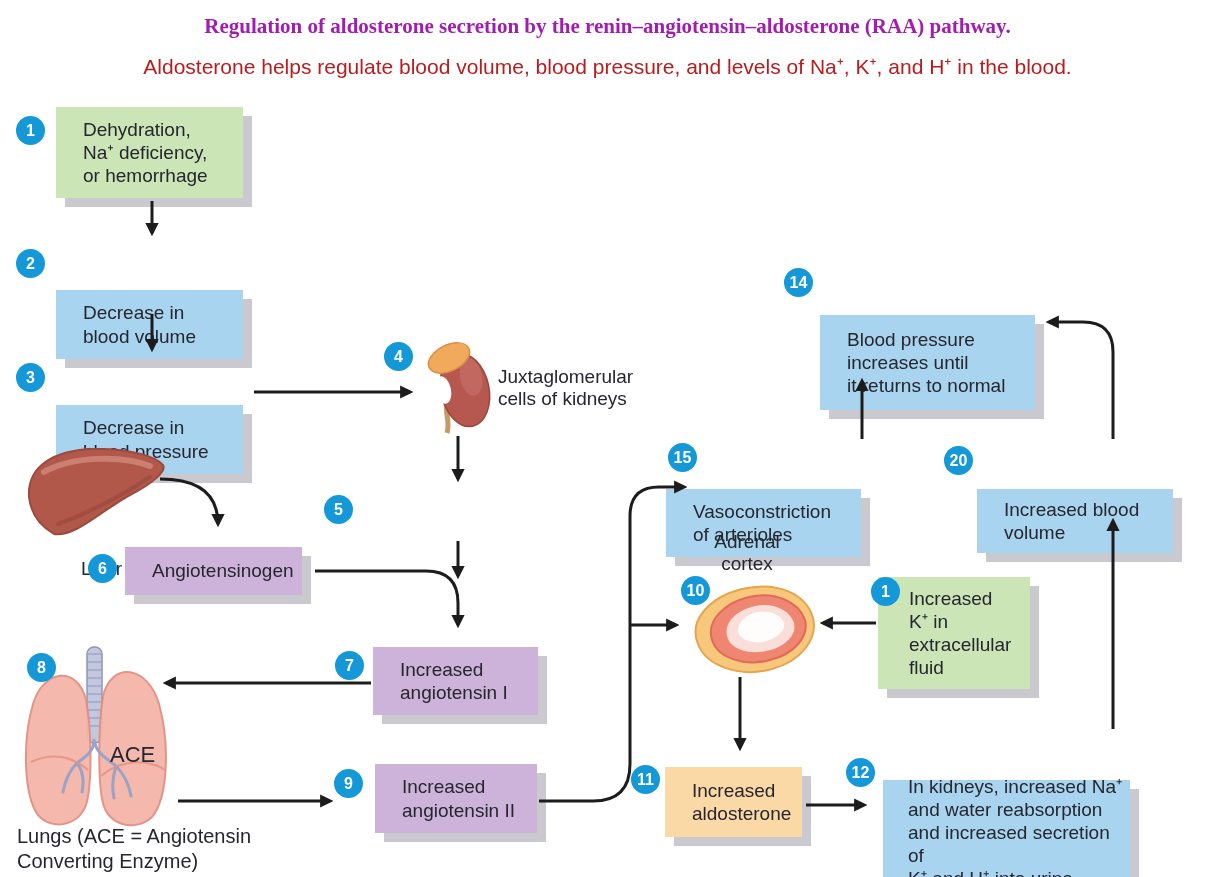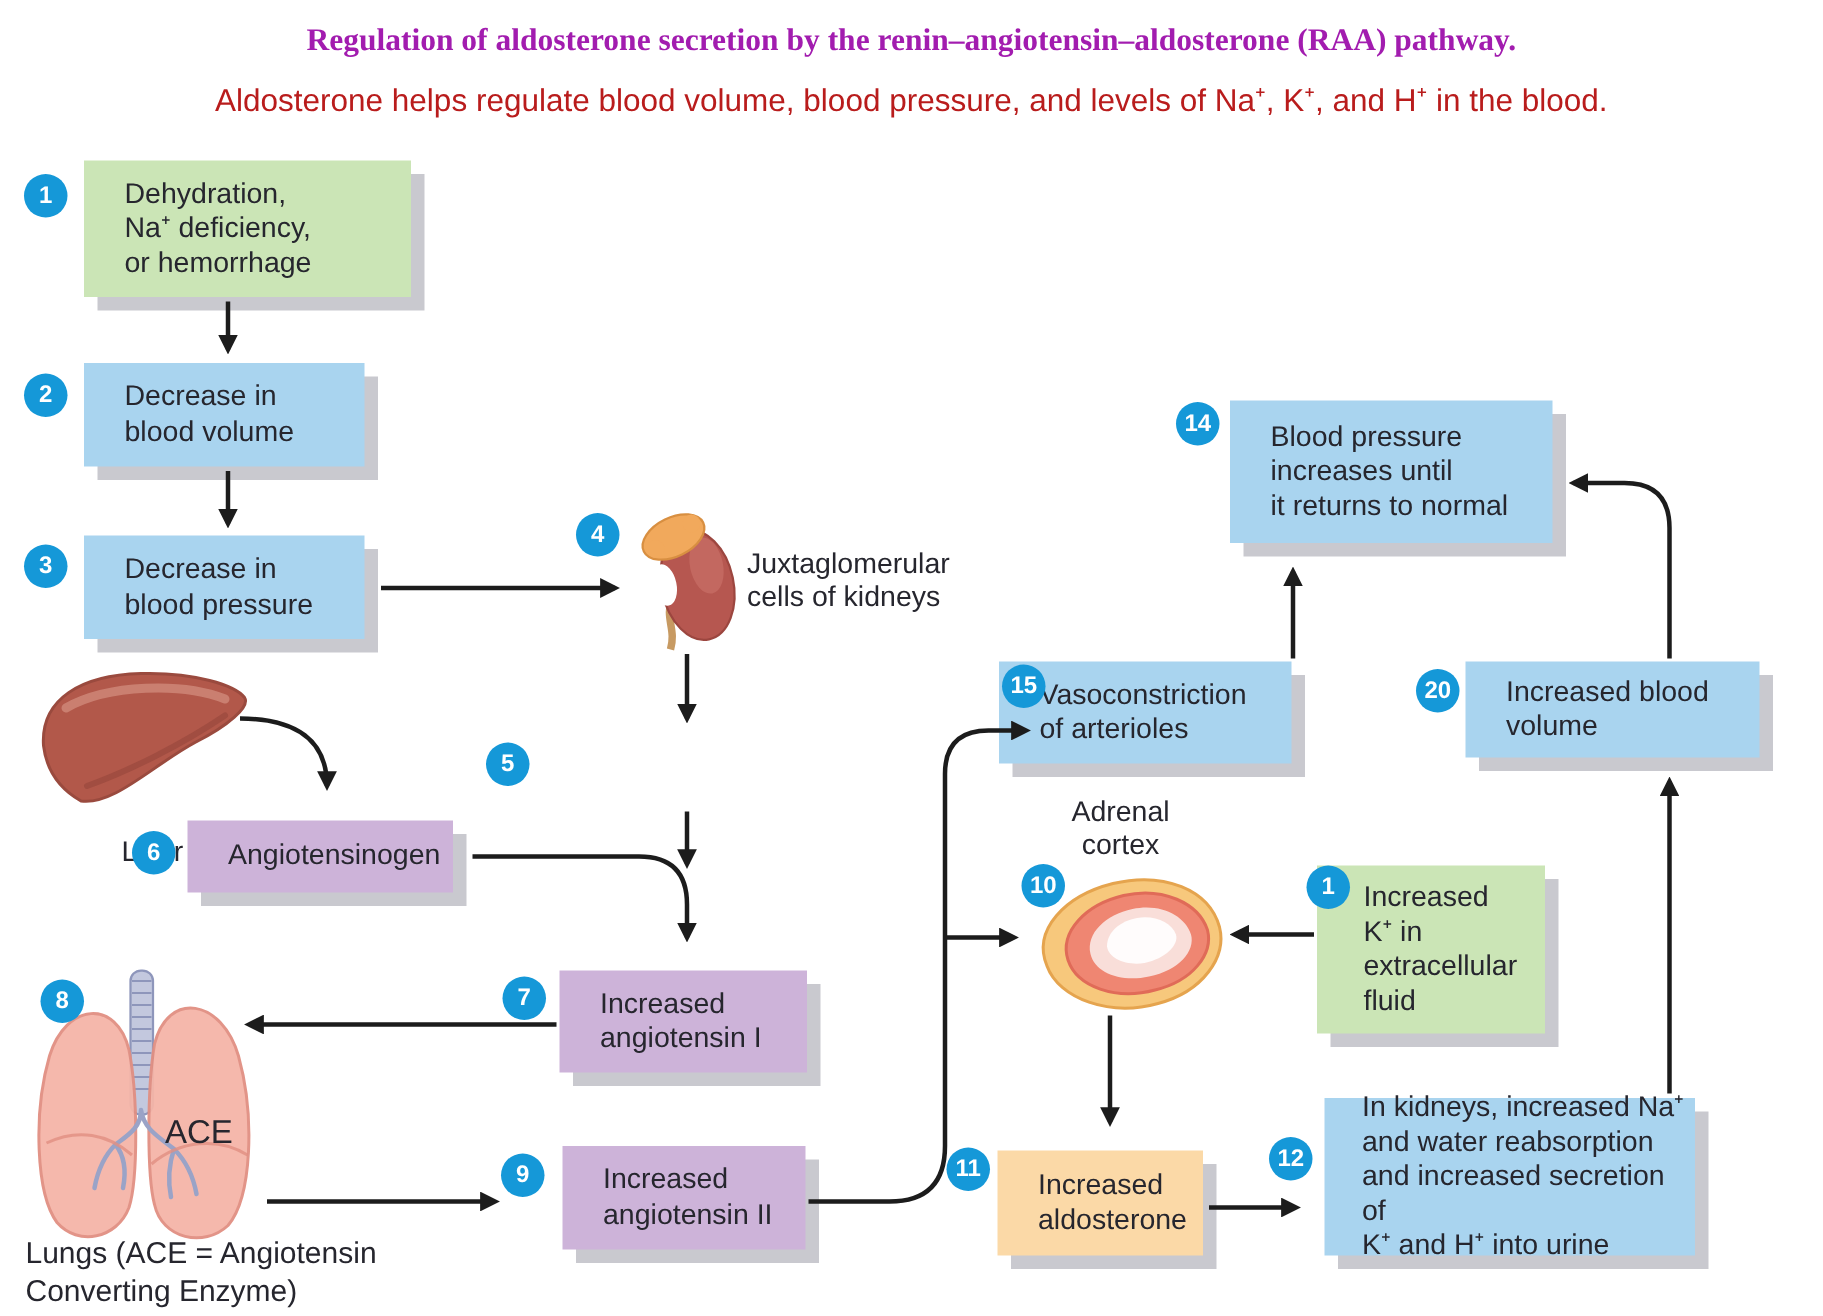--- a/index.html
+++ b/index.html
@@ -15,21 +15,21 @@
     position:absolute;left:0;top:52px;width:1215px;text-align:center;
     font-size:21px;color:#b91c1c;
   }
   .box{
     position:absolute;display:flex;align-items:center;
     font-size:19px;line-height:1.22;white-space:pre-line;
     padding-left:27px;box-sizing:border-box;
     box-shadow:9px 9px 0 var(--shadow-gray,#c9c9cf);
   }
   .green {background:var(--box-green,#cbe5b6);}
-  .blue  {background:var(--box-blue,#a9d4ef);}
+  .blue  {background:var(--box-blue,#a9d4ef);margin-top:48px;}
   .purple{background:var(--box-purple,#cdb3d9);}
   .salmon{background:var(--box-salmon,#f3b59c);}
   .orange{background:var(--box-orange,#fbd9a7);}
   .badge{
     position:absolute;width:29px;height:29px;border-radius:50%;
     background:var(--badge-blue,#1598d8);color:#fff;font-weight:bold;font-size:16px;
     display:flex;align-items:center;justify-content:center;z-index:4;
   }
   .freelabel{
     position:absolute;font-size:19px;line-height:1.18;white-space:pre-line;z-index:3;
@@ -40,21 +40,21 @@
   #b1 {left:16px; top:116px;}  #b2 {left:16px; top:249px;}
   #b3 {left:16px; top:363px;}  #b4 {left:384px;top:342px;}
   #b5 {left:324px;top:495px;}  #b6 {left:88px; top:554px;}
   #b7 {left:335px;top:651px;}  #b8 {left:27px; top:653px;}
   #b9 {left:334px;top:769px;}  #b10{left:681px;top:576px;}
   #b11{left:631px;top:765px;}  #b12{left:846px;top:758px;}
   #b13{left:944px;top:446px;}  #b14{left:784px;top:268px;}
   #b15{left:668px;top:443px;}  #b16{left:871px;top:577px;}
 
   
-  #x1 {left:56px; top:107px;width:218px;height:91px;}
+  #x1 {left:56px; top:107px;width:187px;height:91px;}
   #x2 {left:56px; top:242px;width:187px;height:69px;}
   #x3 {left:56px; top:357px;width:187px;height:69px;}
   #x5 {left:362px;top:492px;width:190px;height:47px;}
   #x6 {left:125px;top:547px;width:177px;height:48px;}
   #x7 {left:373px;top:647px;width:165px;height:68px;}
   #x9 {left:375px;top:764px;width:162px;height:69px;}
   #x11{left:665px;top:767px;width:137px;height:70px;}
   #x12{left:883px;top:732px;width:247px;height:105px;padding-left:25px;}
   #x13{left:977px;top:441px;width:196px;height:64px;}
   #x14{left:820px;top:267px;width:215px;height:95px;}

